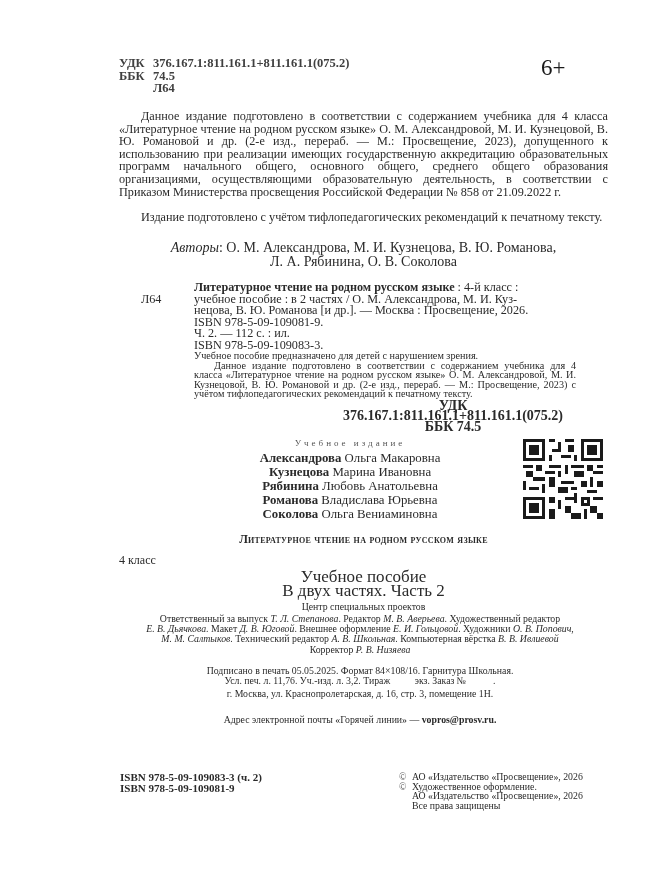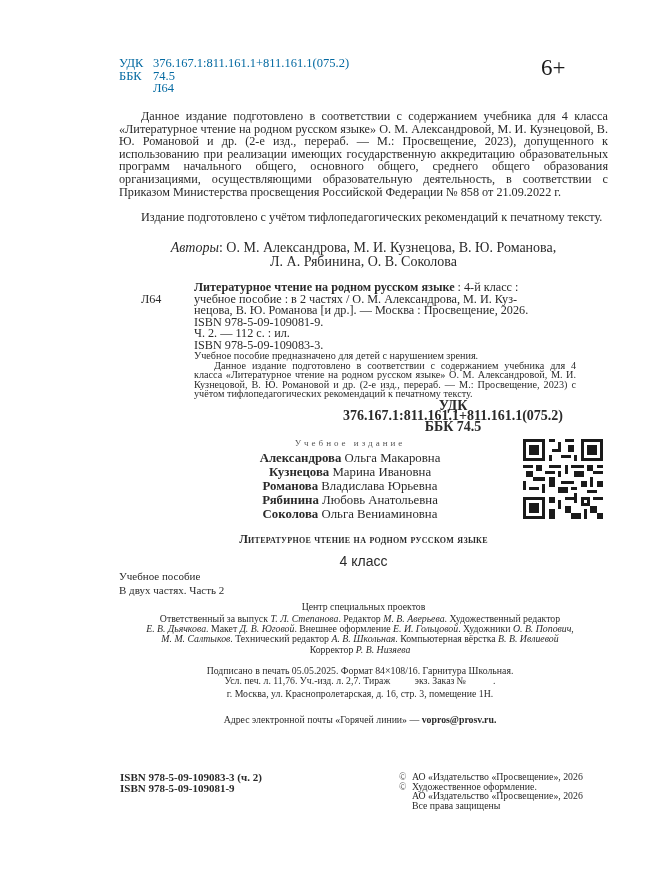--- a/index.html
+++ b/index.html
@@ -6,21 +6,21 @@
     body {
       width: 650px; height: 869px; position: relative; overflow: hidden;
       font-family: "DejaVu Serif", "Liberation Serif", serif;
       color: #2a2a2a;
     }
     .abs { position: absolute; }
     .b { font-weight: bold; }
     .i { font-style: italic; }
 
     
-    .cls { left: 119px; top: 57px; font-size: 12.5px; line-height: 12.5px; font-weight: normal; color: #0369a1; font-family: "Liberation Serif", serif; }
+    .cls { left: 119px; top: 57px; font-size: 12.5px; line-height: 12.5px; font-weight: bold; color: #404040; font-family: "Liberation Serif", serif; }
     .cls .row { display: flex; }
     .cls .k { width: 34px; }
     .age { left: 541px; top: 55px; font-size: 23px; font-family: "Liberation Serif", serif; color: #1a1a1a; }
 
     
     .para { left: 119px; width: 489px; font-size: 12.2px; line-height: 12.6px; text-align: justify; font-family: "Liberation Serif", serif; }
     .para .ind { display: inline-block; width: 22px; }
     .p1 { top: 110px; }
     .p2 { top: 211px; }
     .authors { left: 119px; width: 489px; top: 241px; text-align: center; font-size: 14px; line-height: 13.5px; font-family: "Liberation Serif", serif; }
@@ -37,22 +37,22 @@
 
     
     .ucheb { left: 230px; top: 438px; width: 240px; text-align: center; font-size: 9px; letter-spacing: 3px; color: #555; font-family: "Liberation Serif", serif; }
     .names { left: 220px; top: 451px; width: 260px; text-align: center; font-family: "Liberation Serif", serif; font-size: 12.8px; line-height: 14px; }
 
     
     .qr { left: 523px; top: 439px; width: 80px; height: 80px; }
 
     
     .title { left: 119px; width: 489px; top: 533px; text-align: center; font-size: 11.6px; font-weight: bold; font-variant: small-caps; letter-spacing: 0.3px; font-family: "Liberation Serif", serif; }
-    .grade { left: 119px; width: 489px; top: 553px; text-align: center; font-size: 14px; font-family: Liberation Sans, sans-serif; }
-    .kind { left: 119px; width: 489px; top: 570px; text-align: left; font-size: 11px; line-height: 13.5px; font-family: "Liberation Serif", serif; }
+    .grade { left: 119px; width: 489px; top: 553px; text-align: left; font-size: 12px; font-family: Liberation Serif, serif; }
+    .kind { left: 119px; width: 489px; top: 570px; text-align: center; font-size: 17px; line-height: 13.5px; font-family: "Liberation Serif", serif; }
 
     .center { left: 119px; width: 489px; top: 601px; text-align: center; font-size: 9.8px; font-family: "Liberation Serif", serif; }
     .staff { left: 100px; width: 520px; top: 614px; text-align: center; font-size: 9.8px; line-height: 10.2px; font-family: "Liberation Serif", serif; }
 
     .print { left: 100px; width: 520px; top: 666px; text-align: center; font-size: 9.8px; line-height: 10.4px; font-family: "Liberation Serif", serif; }
     .pub { left: 100px; width: 520px; top: 689px; text-align: center; font-size: 9.8px; line-height: 10.4px; font-family: "Liberation Serif", serif; }
     .mail { left: 100px; width: 520px; top: 714px; text-align: center; font-size: 9.8px; font-family: "Liberation Serif", serif; }
 
     .isbns { left: 120px; top: 772px; font-size: 11px; line-height: 10.5px; font-weight: bold; font-family: "Liberation Serif", serif; }
     .copy { left: 399px; top: 772px; font-size: 9.8px; line-height: 9.6px; font-family: "Liberation Serif", serif; }
@@ -95,22 +95,22 @@
   <div class="small">Учебное пособие предназначено для детей с нарушением зрения.</div>
   <div class="small"><span class="ind"></span><span>Данное издание подготовлено в соответствии с содержанием учебника для 4 класса «Литературное чтение на родном русском языке» О. М. Александровой, М. И. Кузнецовой, В. Ю. Романовой и др. (2-е изд., перераб. — М.: Просвещение, 2023) с учётом тифлопедагогических рекомендаций к печатному тексту.</span></div>
   <div class="codes">УДК 376.167.1:811.161.1+811.161.1(075.2)</div>
   <div class="codes" style="margin-top:0">ББК 74.5</div>
 </div>
 
 <div class="abs ucheb">Учебное издание</div>
 <div class="abs names">
   <div><span class="b">Александрова</span> <span>Ольга Макаровна</span></div>
   <div><span class="b">Кузнецова</span> <span>Марина Ивановна</span></div>
+  <div><span class="b">Рябинина</span> <span>Любовь Анатольевна</span></div>
   <div><span class="b">Романова</span> <span>Владислава Юрьевна</span></div>
-  <div><span class="b">Рябинина</span> <span>Любовь Анатольевна</span></div>
   <div><span class="b">Соколова</span> <span>Ольга Вениаминовна</span></div>
 </div>
 
 <svg class="abs qr" viewBox="0 0 25 25" shape-rendering="crispEdges">
   <rect width="25" height="25" fill="#fff"></rect>
   <g fill="#1a1a1a">
     <rect x="0" y="0" width="7" height="7"></rect>
       <rect x="1" y="1" width="5" height="5" fill="#fff"></rect>
       <rect x="2" y="2" width="3" height="3"></rect>
     <rect x="18" y="0" width="7" height="7"></rect>
@@ -177,21 +177,21 @@
 <div class="abs center">Центр специальных проектов</div>
 <div class="abs staff">
   <div><span>Ответственный за выпуск </span><span class="i">Т. Л. Степанова</span><span>. Редактор </span><span class="i">М. В. Аверьева</span><span>. Художественный редактор</span></div>
   <div><span class="i">Е. В. Дьячкова</span><span>. Макет </span><span class="i">Д. В. Юговой</span><span>. Внешнее оформление </span><span class="i">Е. И. Гольцовой</span><span>. Художники </span><span class="i">О. В. Попович</span><span>,</span></div>
   <div><span class="i">М. М. Салтыков</span><span>. Технический редактор </span><span class="i">А. В. Школьная</span><span>. Компьютерная вёрстка </span><span class="i">В. В. Ивлиевой</span></div>
   <div><span>Корректор </span><span class="i">Р. В. Низяева</span></div>
 </div>
 
 <div class="abs print">
   <div>Подписано в печать 05.05.2025. Формат 84×108/16. Гарнитура Школьная.</div>
-  <div style="white-space:pre">Усл. печ. л. 11,76. Уч.-изд. л. 2,7. Тираж          экз. Заказ №           .</div>
+  <div style="white-space:pre">Усл. печ. л. 11,76. Уч.-изд. л. 3,2. Тираж          экз. Заказ №           .</div>
 </div>
 <div class="abs pub">
   <div>г. Москва, ул. Краснопролетарская, д. 16, стр. 3, помещение 1Н.</div>
 </div>
 <div class="abs mail"><span>Адрес электронной почты «Горячей линии» — </span><span class="b">vopros@prosv.ru.</span></div>
 
 <div class="abs isbns">
   <div>ISBN 978-5-09-109083-3 (ч. 2)</div>
   <div>ISBN 978-5-09-109081-9</div>
 </div>

